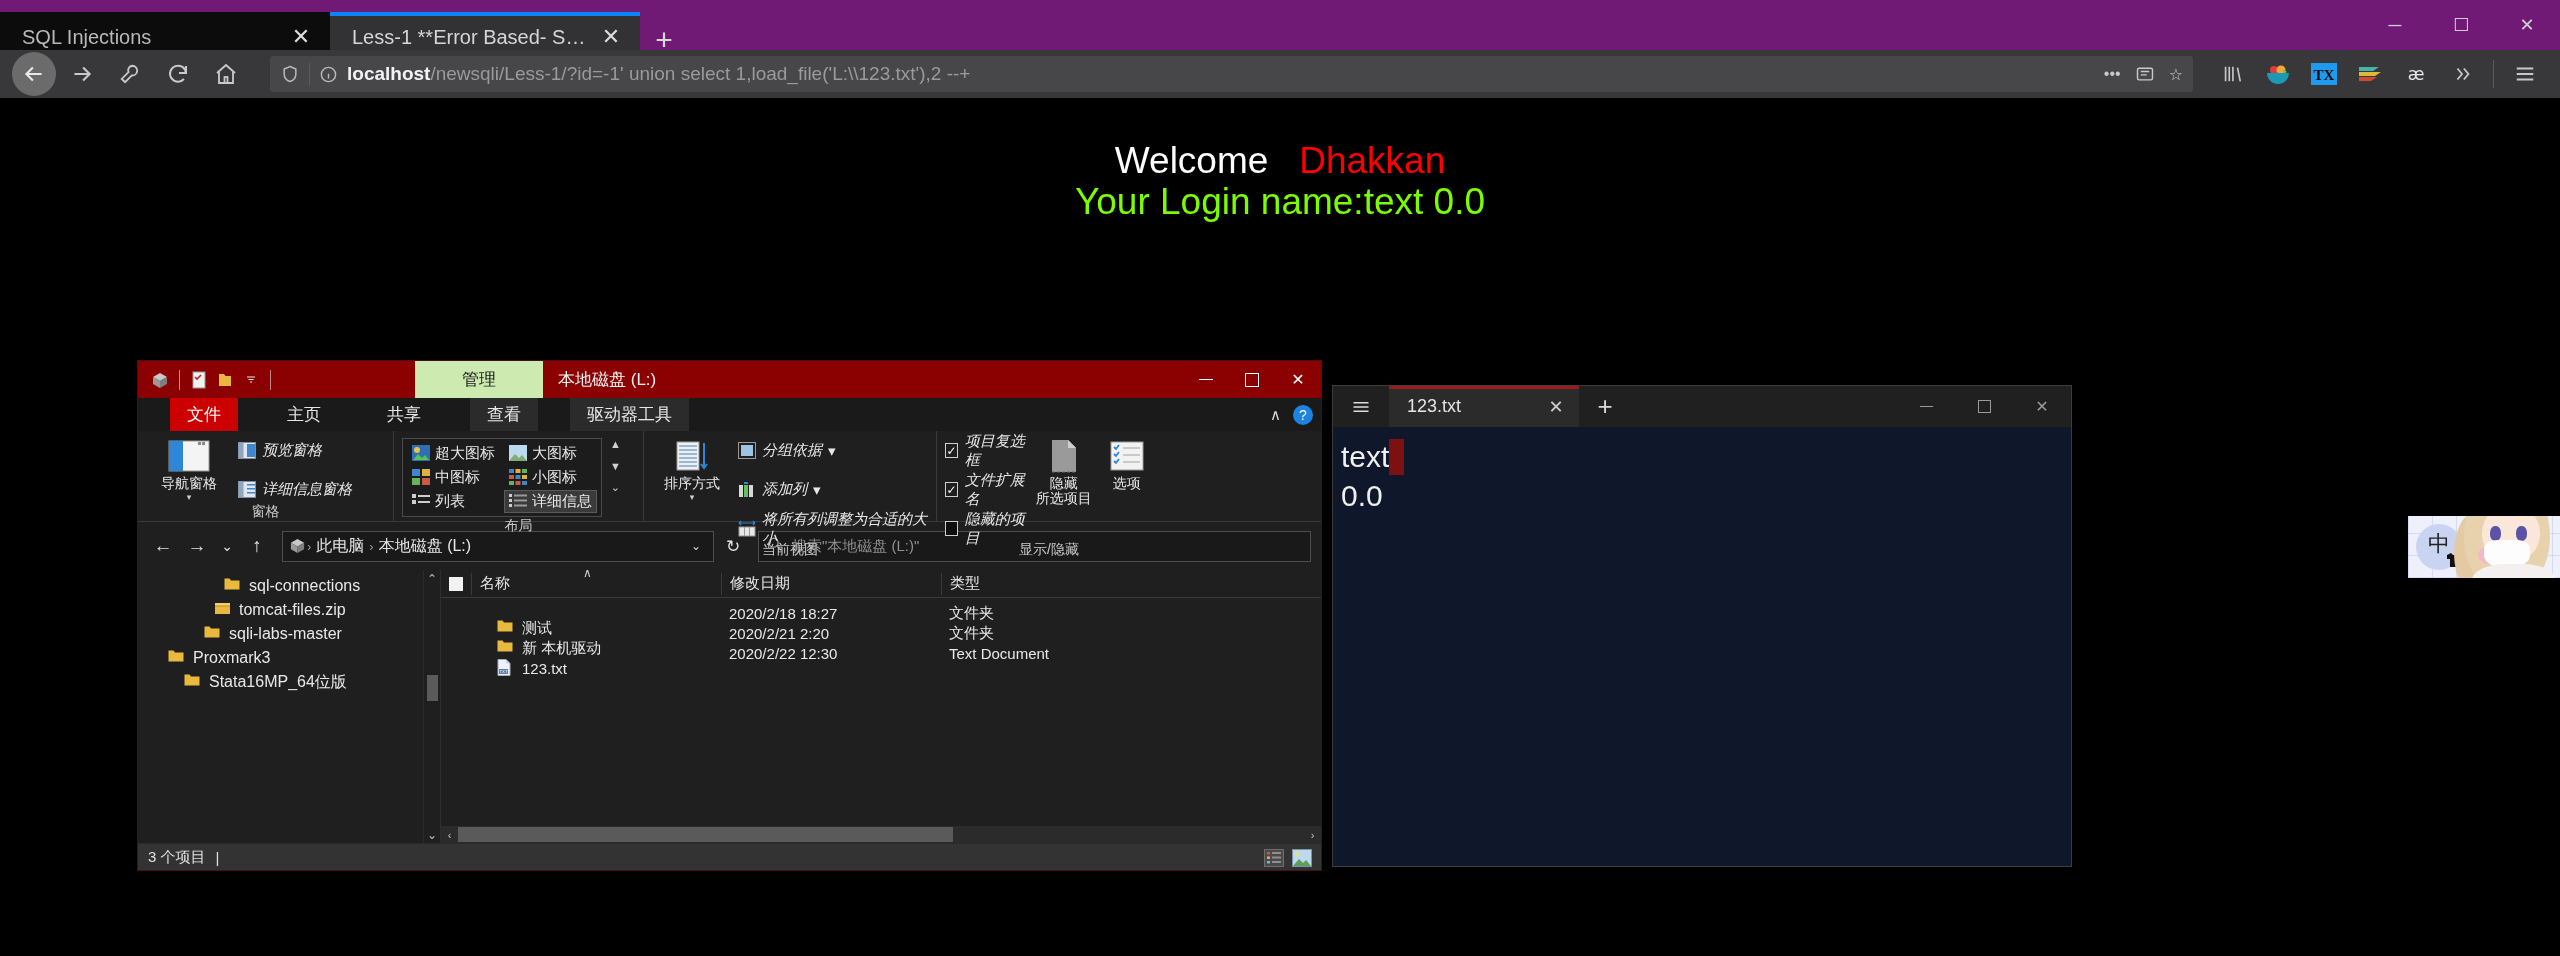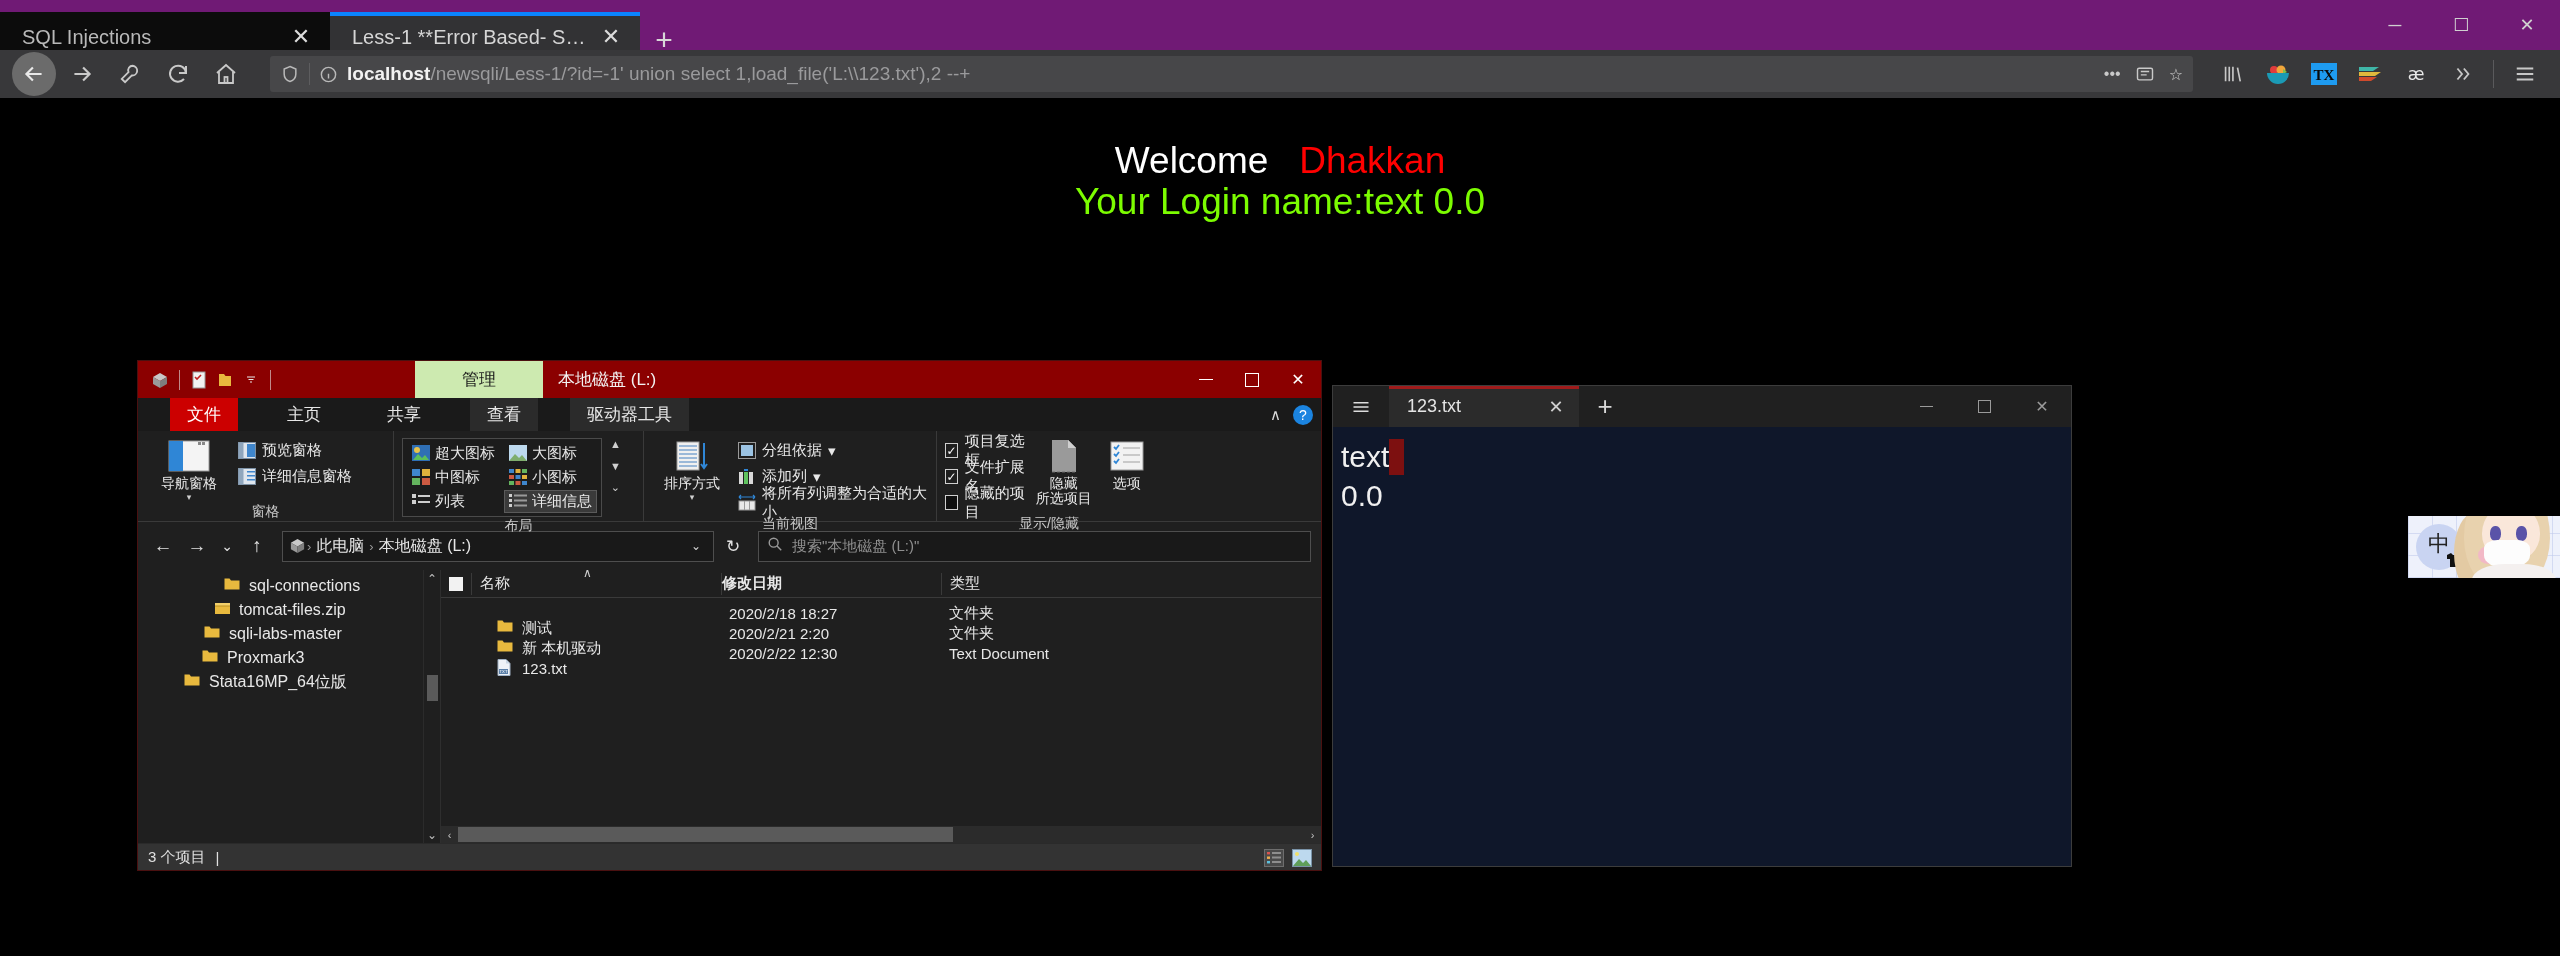--- a/index.html
+++ b/index.html
@@ -141,21 +141,21 @@
     display: flex; align-items: center; justify-content: center;
   }
   .bigbtn {
     width: 86px; display: flex; flex-direction: column; align-items: center;
     color: #e8e8e8; font-size: 14px; gap: 2px;
   }
   .bigbtn .glyph { height: 36px; display: flex; align-items: center; justify-content: center; }
   .bigbtn .lbl { text-align: center; line-height: 1.05; }
   .bigbtn .arrow { font-size: 9px; color: #cfcfcf; line-height: 1; }
   .smallrow { display: flex; align-items: center; gap: 6px; color: #e8e8e8; font-size: 15px; height: 25px; }
-  .smallcol { display: flex; flex-direction: column; gap: 1px; }
+  .smallcol { display: flex; flex-direction: column; gap: 14px; font-style: italic; }
   .viewgallery {
     border: 1px solid #4a4a4a; background: #1c1c1c; padding: 3px 4px;
     display: grid; grid-template-columns: auto auto; gap: 1px 4px;
   }
   .viewitem {
     display: flex; align-items: center; gap: 5px; color: #e8e8e8; font-size: 15px;
     padding: 2px 5px; white-space: nowrap;
   }
   .viewitem.selected { background: #3a3a3a; border: 1px solid #5a5a5a; padding: 1px 4px; }
   .gallery-scroll {
@@ -205,21 +205,21 @@
   .tree-scroll .thumb { position: absolute; top: 105px; width: 11px; height: 26px; background: #5a5a5a; }
 
   .exp-list { flex: 1; display: flex; flex-direction: column; background: #1f1f1f; min-width: 0; position: relative; }
   .list-head {
     height: 28px; display: flex; align-items: center; color: #e8e8e8; font-size: 15px;
     border-bottom: 1px solid #3a3a3a; position: relative;
   }
   .col-check { width: 30px; display: flex; align-items: center; justify-content: center; }
   .col-check .box { width: 14px; height: 14px; background: #f2f2f2; }
   .col-name { width: 250px; display: flex; align-items: center; border-left: 1px solid #3a3a3a; padding-left: 8px; height: 22px; }
-  .col-date { width: 220px; display: flex; align-items: center; border-left: 1px solid #3a3a3a; height: 22px; font-weight: bold; }
+  .col-date { width: 220px; display: flex; align-items: center; border-left: 1px solid #3a3a3a; padding-left: 8px; height: 22px; }
   .col-type { flex: 1; display: flex; align-items: center; border-left: 1px solid #3a3a3a; padding-left: 8px; height: 22px; }
   .sort-caret { position: absolute; left: 142px; top: -4px; color: #cfcfcf; font-size: 12px; }
   .list-rows { flex: 1; padding-top: 5px; }
   .list-row { height: 20px; display: flex; align-items: center; color: #e8e8e8; font-size: 15px; }
   .lr-check { width: 30px; }
   .lr-name { width: 250px; display: flex; align-items: center; gap: 7px; padding-left: 26px; margin-top: 30px; }
   .lr-date { width: 220px; padding-left: 8px; }
   .lr-type { flex: 1; padding-left: 8px; }
   .hscroll {
     height: 17px; background: #2b2b2b; display: flex; align-items: center;
@@ -751,21 +751,21 @@
                 <path d="M1 5h15" stroke="#b98f20"></path>
               </svg></span>
           <span>tomcat-files.zip</span>
         </div>
         <div class="tree-item" style="padding-left:66px">
           <span class="ico16"><svg width="16" height="14" viewBox="0 0 16 14">
                 <path d="M0.5 1.5h5l1.5 2H15.5v9H0.5z" fill="#e8b93e"></path>
               </svg></span>
           <span>sqli-labs-master</span>
         </div>
-        <div class="tree-item" style="padding-left:64px">
+        <div class="tree-item" style="padding-left:30px">
           <span class="ico16"><svg width="16" height="14" viewBox="0 0 16 14">
                 <path d="M0.5 1.5h5l1.5 2H15.5v9H0.5z" fill="#e8b93e"></path>
               </svg></span>
           <span>Proxmark3</span>
         </div>
         <div class="tree-item" style="padding-left:46px">
           <span class="ico16"><svg width="16" height="14" viewBox="0 0 16 14">
                 <path d="M0.5 1.5h5l1.5 2H15.5v9H0.5z" fill="#e8b93e"></path>
               </svg></span>
           <span>Stata16MP_64位版</span>

